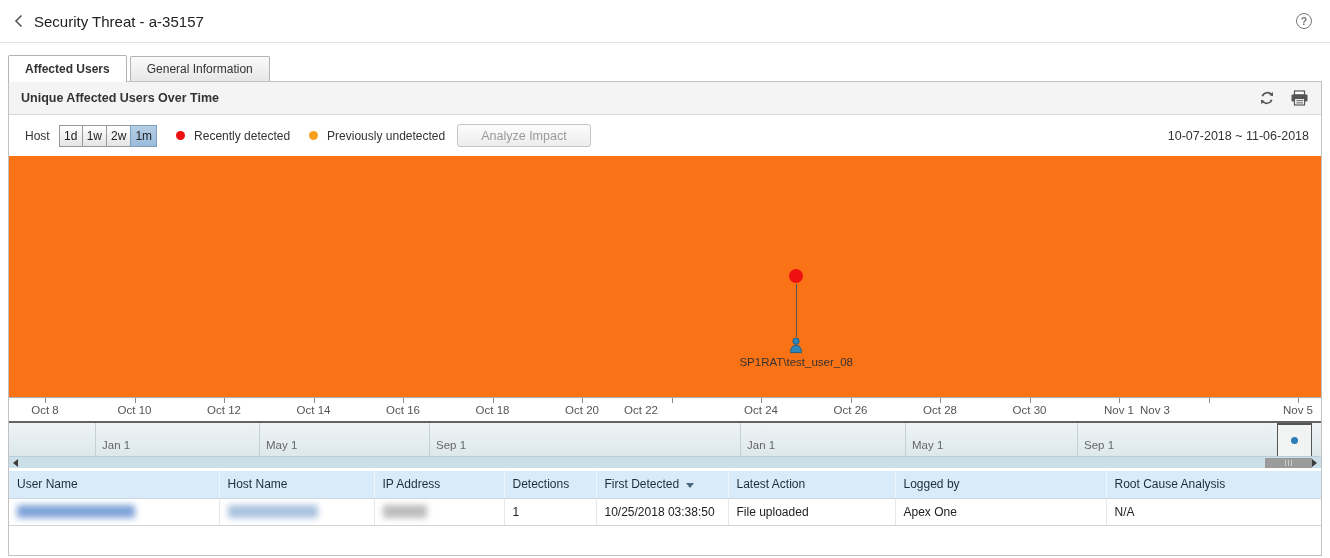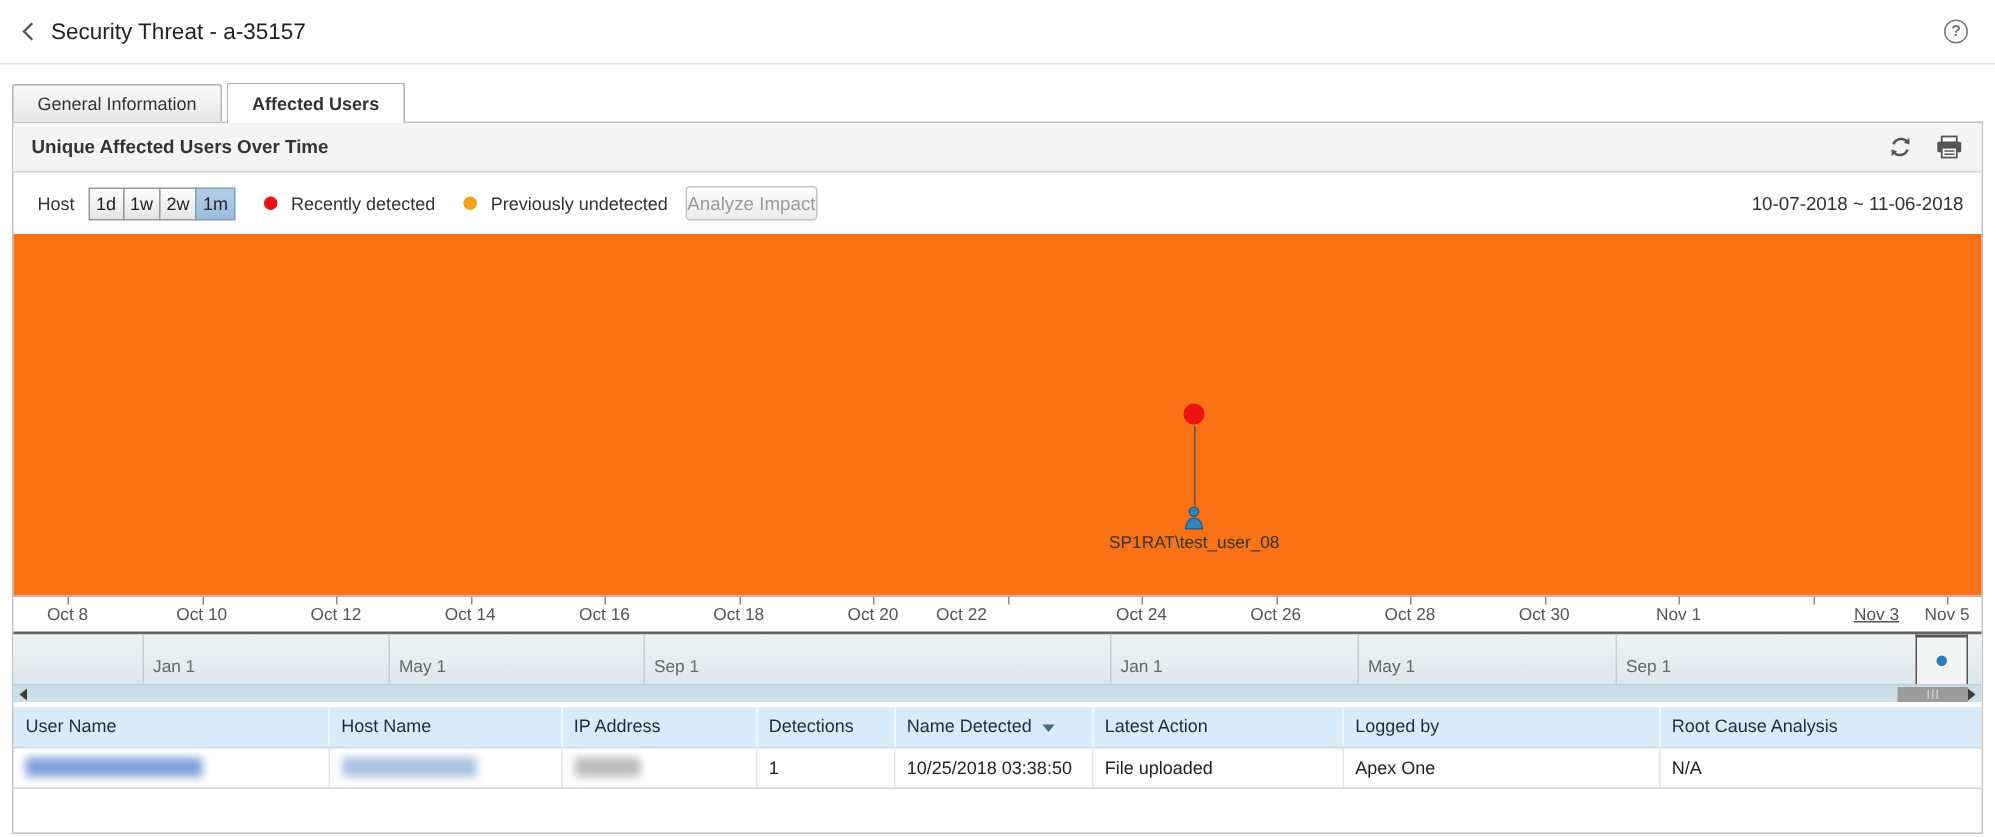--- a/index.html
+++ b/index.html
@@ -38,21 +38,21 @@
   .zoom-label { color:#333; margin-right:9px; }
   .zoom-group { display:flex; }
   .zbtn { height:22px; min-width:24px; padding:0 4px; border:1px solid #989898;
     margin-left:-1px; background:linear-gradient(#ffffff,#e4e4e4); font-size:12px;
     color:#222; cursor:pointer; font-family:inherit; }
   .zbtn:first-child { margin-left:0; }
   .zbtn.sel { background:linear-gradient(#b5cee6,#9abcdb); border-color:#7f9fbe; }
   .legend { display:flex; align-items:center; }
   .legend-item { display:flex; align-items:center; margin-left:19px; color:#333; }
   .legend-item i { width:9px; height:9px; border-radius:50%; display:inline-block; margin-right:9px; }
-  .analyze-btn { margin-left:12px; height:23px; padding:0 0; border:1px solid #c5c5c5;
+  .analyze-btn { margin-left:12px; height:23px; padding:0 23px; border:1px solid #c5c5c5;
     border-radius:3px; background:linear-gradient(#fdfdfd,#ececec); color:#9a9a9a;
     font-size:12.5px; font-family:inherit; cursor:default; }
   .date-range { margin-left:auto; color:#333; font-size:12.5px; padding-right:2px; }
 
   
   .chart-area { position:relative; height:241px; background:#f97316; }
   .marker { position:absolute; top:0; width:0; height:100%; }
   .marker-dot { position:absolute; left:-7px; top:113px; width:14px; height:14px;
     border-radius:50%; background:#ed1111; cursor:pointer; }
   .marker-stem { position:absolute; left:0; top:128px; height:53px; width:1px; background:#555; }
@@ -120,22 +120,22 @@
   <span class="back-btn">
     <svg width="9" height="14" viewBox="0 0 9 14">
         <polyline points="7.5,1.5 2,7 7.5,12.5" fill="none" stroke="#555" stroke-width="1.6"></polyline>
       </svg>
   </span>
   <span class="page-title">Security Threat - a-35157</span>
   <span class="help-btn">?</span>
 </div>
 
 <div class="tabs">
+  <div class="tab active">Affected Users</div>
   <div class="tab">General Information</div>
-  <div class="tab active">Affected Users</div>
 </div>
 
 <div class="panel">
 
   <div class="panel-header">
     <span class="panel-title">Unique Affected Users Over Time</span>
     <span class="panel-icons">
       <span class="icon-btn">
         <svg width="16" height="16" viewBox="0 0 16 16">
           <path d="M12.9 5.1 A5.4 5.4 0 0 0 3.3 6.3" fill="none" stroke="#555" stroke-width="1.7"></path>
@@ -213,21 +213,21 @@
       <div class="x-lab" style="left: 752px;">Oct 24</div>
       <div class="x-tick" style="left: 841.5px;"></div>
       <div class="x-lab" style="left: 841.5px;">Oct 26</div>
       <div class="x-tick" style="left: 931px;"></div>
       <div class="x-lab" style="left: 931px;">Oct 28</div>
       <div class="x-tick" style="left: 1020.5px;"></div>
       <div class="x-lab" style="left: 1020.5px;">Oct 30</div>
       <div class="x-tick" style="left: 1110px;"></div>
       <div class="x-lab" style="left: 1110px;">Nov 1</div>
       <div class="x-tick" style="left: 1199.5px;"></div>
-      <div class="x-lab" style="left: 1242px; text-decoration: underline;">Nov 3</div>
+      <div class="x-lab" style="left: 1146px;">Nov 3</div>
       <div class="x-tick" style="left: 1289px;"></div>
       <div class="x-lab" style="left: 1289px;">Nov 5</div>
     </div>
 
   <div class="navigator">
     <div class="nav-sel">
       <div class="nav-dot"></div>
     </div>
   <div class="nav-grid" style="left: 86px;"></div>
       <div class="nav-lab" style="left: 93px;">Jan 1</div>
@@ -270,21 +270,21 @@
         <col style="width: 167px;">
         <col style="width: 211px;">
         <col>
       </colgroup>
     <thead>
         <tr>
           <th><span>User Name</span></th>
           <th><span>Host Name</span></th>
           <th><span>IP Address</span></th>
           <th><span>Detections</span></th>
-          <th><span>Name Detected</span><i class="sort-desc"></i></th>
+          <th><span>First Detected</span><i class="sort-desc"></i></th>
           <th><span>Latest Action</span></th>
           <th><span>Logged by</span></th>
           <th><span>Root Cause Analysis</span></th>
         </tr>
       </thead>
     <tbody>
         <tr>
           <td>
             <div class="blur blur-user"></div>
           </td>

